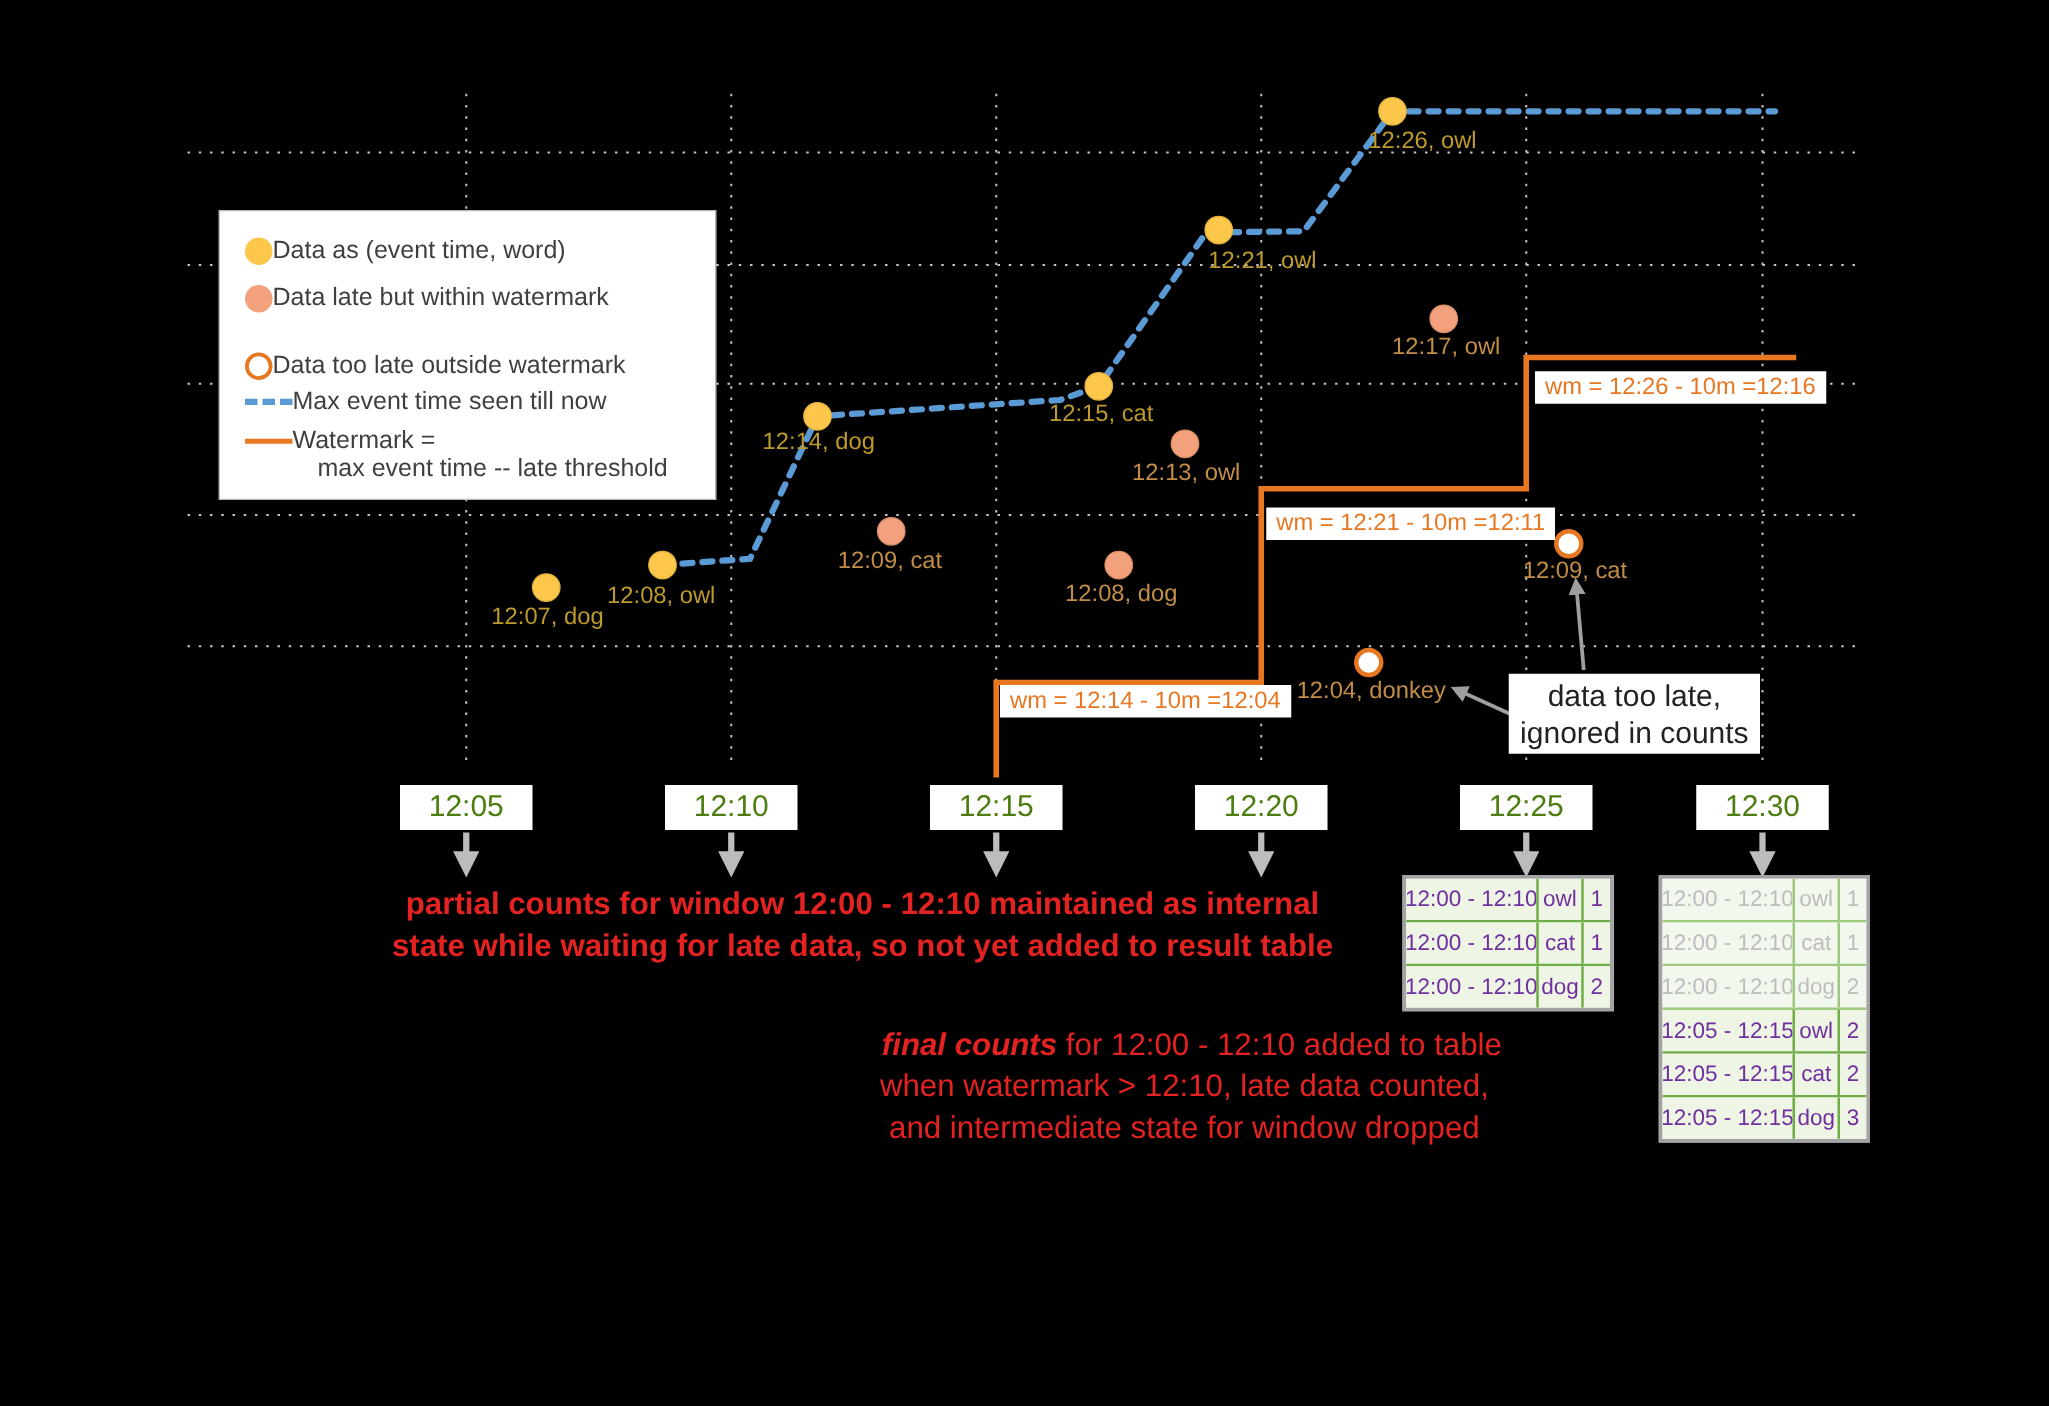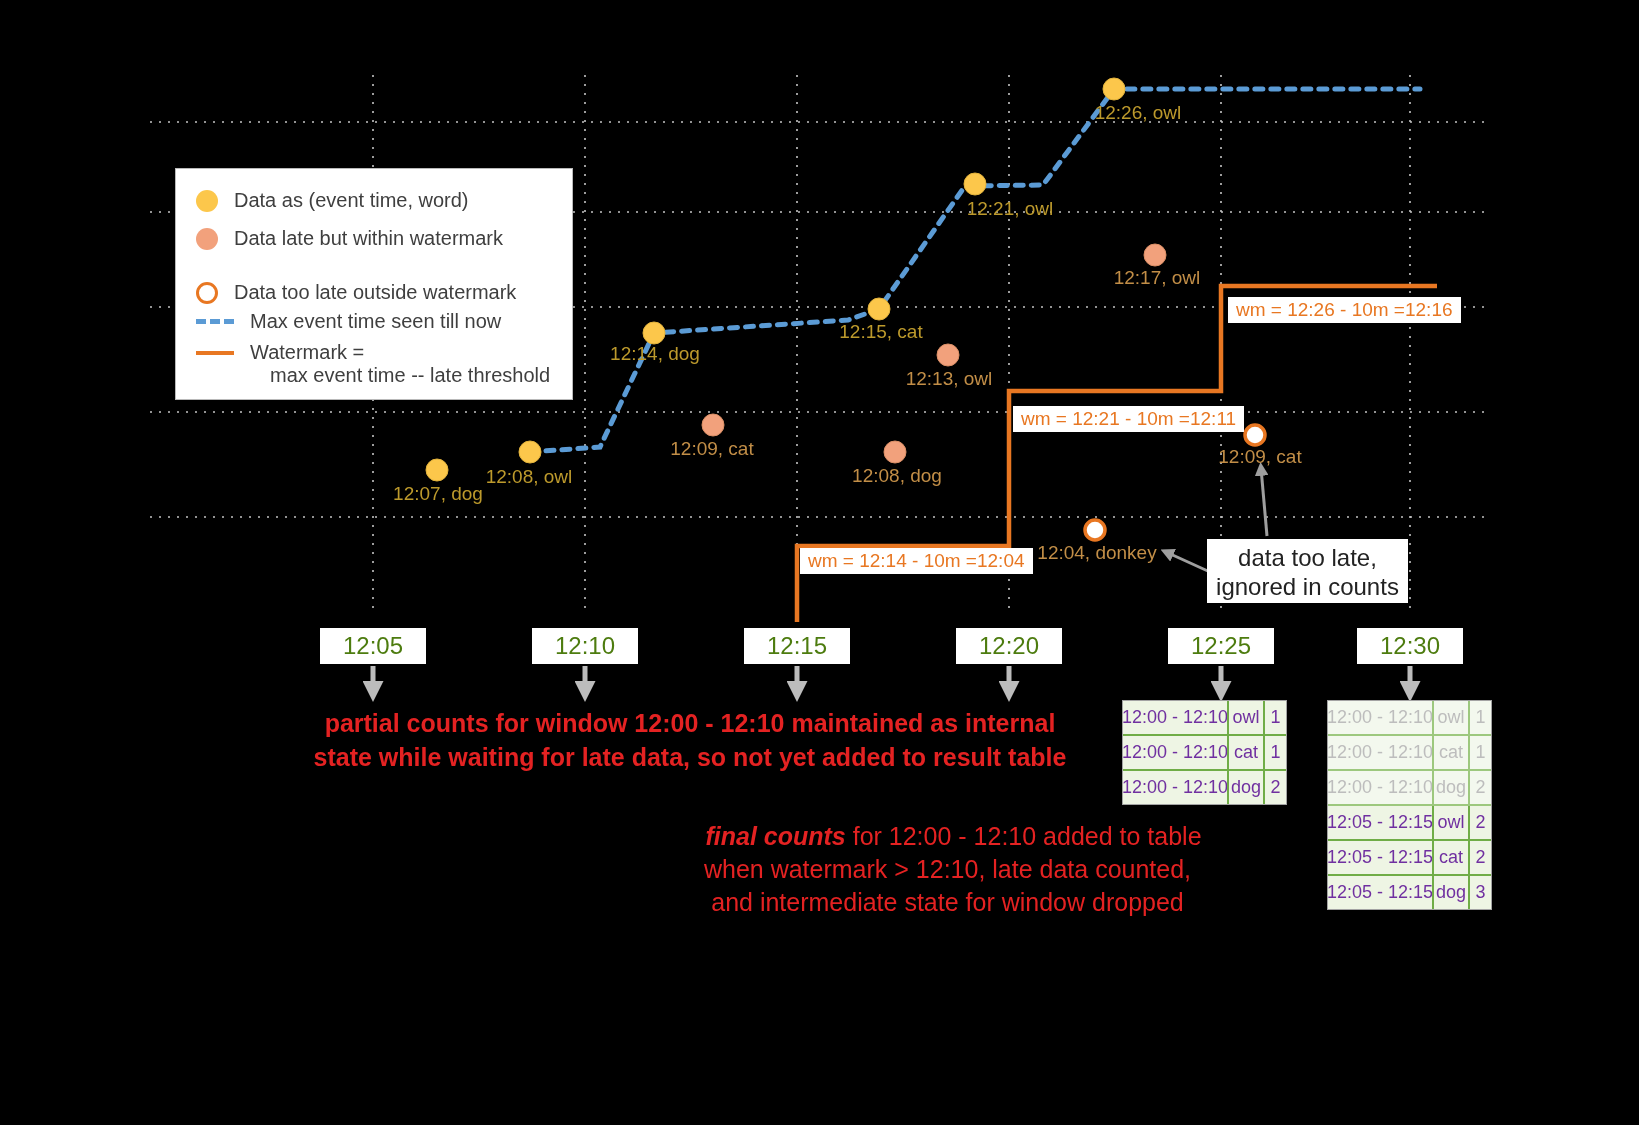--- a/index.html
+++ b/index.html
@@ -5,32 +5,32 @@
   html,body{margin:0;padding:0;background:#000;}
   .stage{position:relative;width:1639px;height:1125px;background:#000;font-family:"Liberation Sans",sans-serif;overflow:hidden;}
   svg.canvas{position:absolute;left:0;top:0;}
   .plab{position:absolute;width:96px;text-align:center;font-size:19px;white-space:nowrap;}
   .plab.ontime{color:#bd9a2c;}
   .plab.late{color:#c28e47;}
   .wmbox{position:absolute;background:#fff;color:#e87722;font-size:19px;padding:2px 8px;white-space:nowrap;}
   .tick{position:absolute;width:106px;height:36px;background:#fff;color:#4d7c0f;font-size:24px;line-height:36px;text-align:center;}
   .callout{position:absolute;left:1207px;top:539px;width:201px;height:64px;background:#fff;color:#222;font-size:24px;line-height:29px;text-align:center;padding-top:4px;box-sizing:border-box;}
   .legend{position:absolute;left:175px;top:168px;width:398px;height:232px;background:#fff;border:1px solid #b9b9b9;box-sizing:border-box;color:#3f3f3f;font-size:20px;}
-  .lrow{position:absolute;left:20px;display:flex;align-items:center;gap:16px;white-space:nowrap;}
+  .lrow{position:absolute;left:20px;display:flex;align-items:center;white-space:nowrap;}
   .ldot{width:22px;height:22px;border-radius:50%;flex:0 0 auto;}
   .ldot.yellow{background:#fcc74b;}
   .ldot.salmon{background:#f2a17c;}
   .ldot.open{background:#fff;border:3px solid #e87722;width:16px;height:16px;}
   .ldash{width:38px;border-top:5px dashed #5b9bd5;flex:0 0 auto;}
   .lsolid{width:38px;height:4px;background:#e87722;flex:0 0 auto;}
   .note{position:absolute;color:#e42222;text-align:center;font-size:25px;}
   .note1{left:300px;top:706px;width:780px;line-height:34px;font-weight:bold;}
   .note2{left:655px;top:820px;width:585px;line-height:33px;}
   .note .em{font-weight:bold;font-style:italic;margin-left:12px;}
-  .rtable{position:absolute;border:1px solid #a3a3a3;background:#fff;}
+  .rtable{position:absolute;border:3px solid #a3a3a3;background:#fff;}
   .rrow{display:grid;grid-template-columns:106px 36px 21px;border-bottom:2px solid #70ad47;background:#eef5e4;color:#7030a0;font-size:18px;}
   .rrow:last-child{border-bottom:none;}
   .rcell{height:33px;display:flex;align-items:center;justify-content:center;border-right:2px solid #70ad47;overflow:hidden;white-space:nowrap;}
   .rcell:last-child{border-right:none;}
   .rrow.muted{color:#bdbdbd;background:#f3f8ee;border-color:#9dc87e;}
   .rrow.muted .rcell{border-color:#9dc87e;}
 </style>
 </head>
 <body>
 

